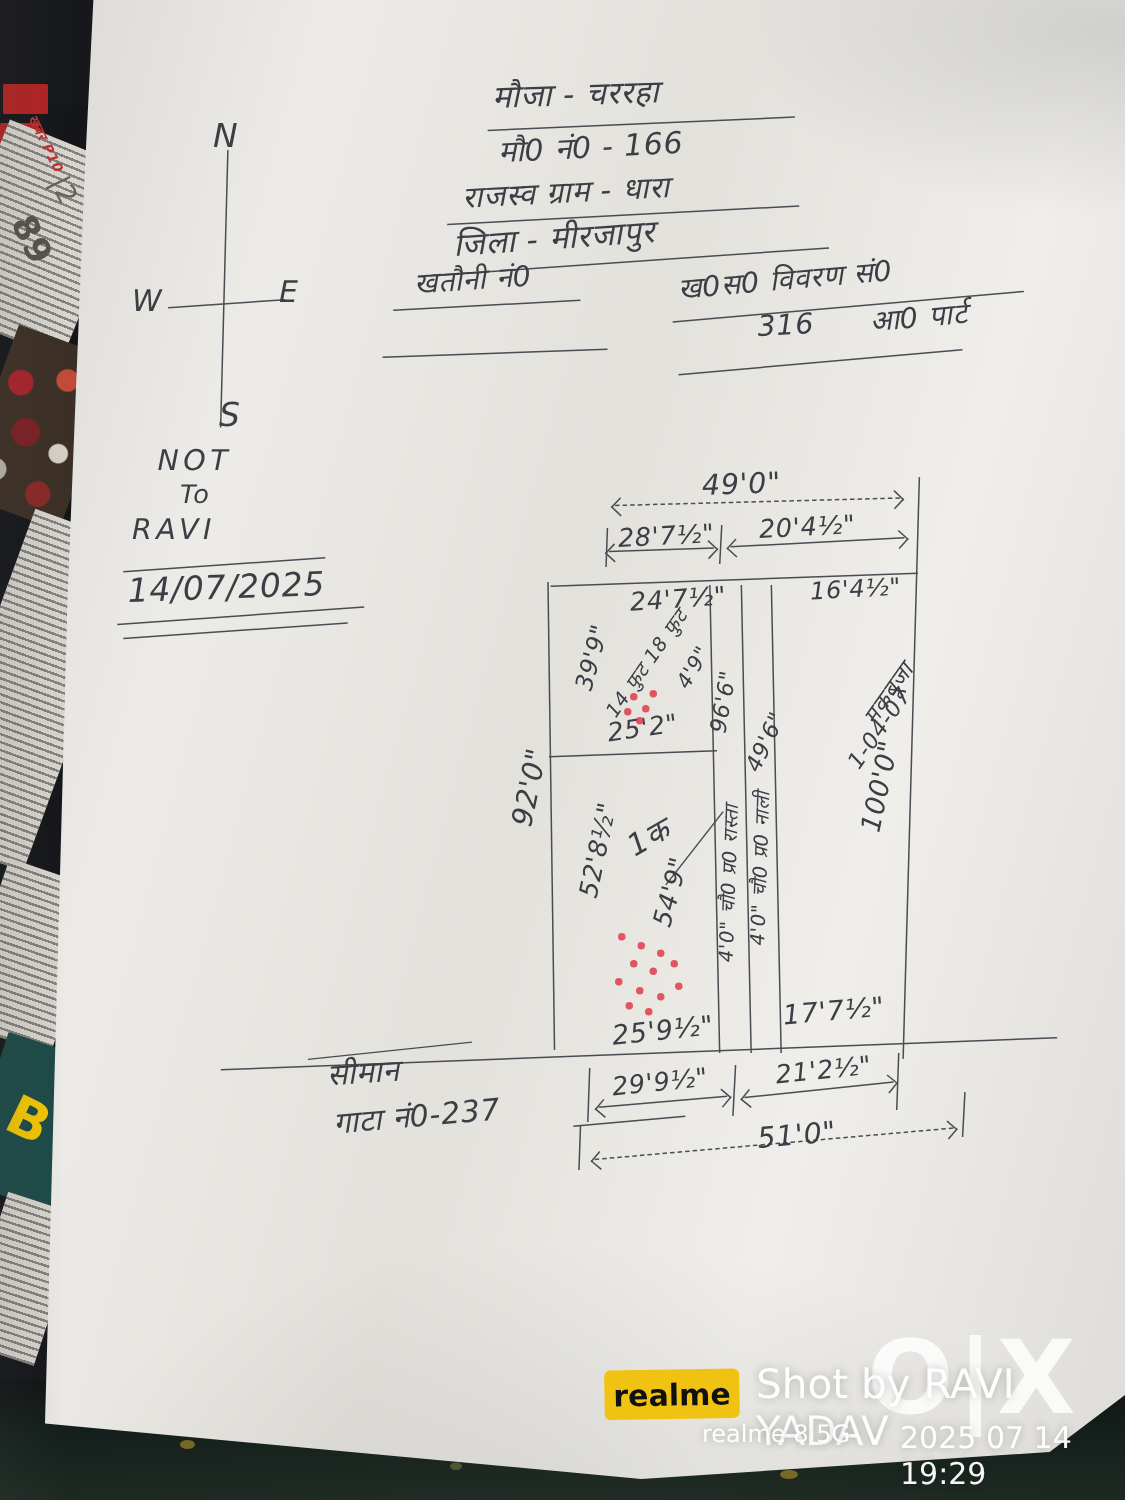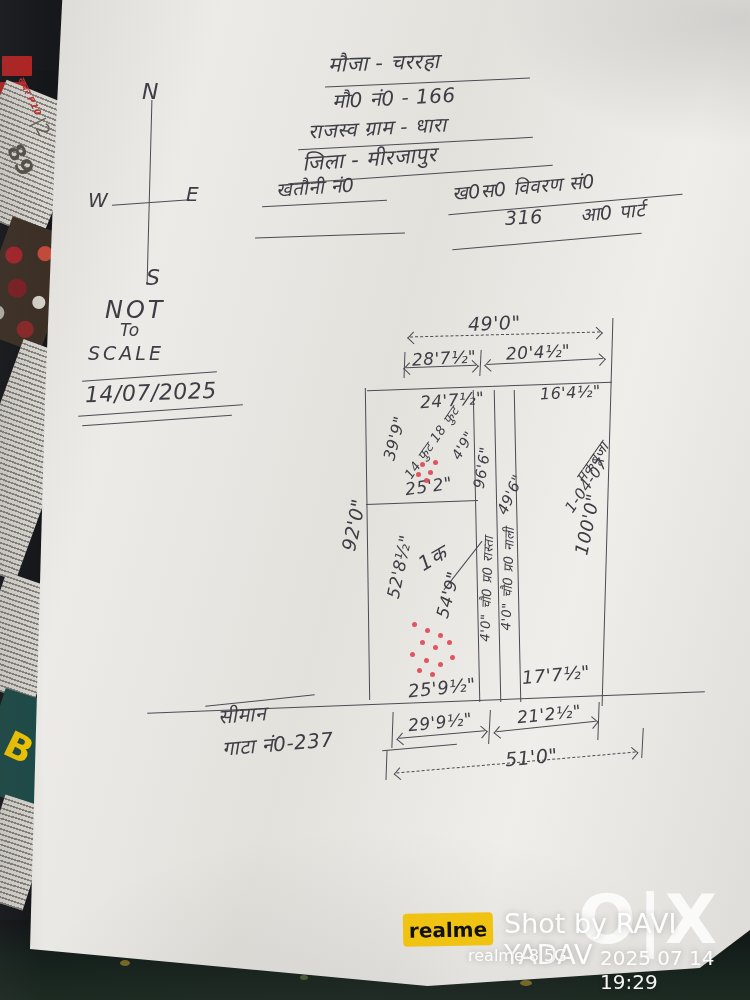--- a/index.html
+++ b/index.html
@@ -100,23 +100,23 @@
   <div class="hw" style="left:580px;top:203px;font-size:19px;transform:rotate(-5deg);">आ0 पार्ट</div>
   <div class="hline" style="left:452px;top:241px;width:190px;transform:rotate(-5deg);"></div>
 
   <div class="vline" style="left:149px;top:100px;height:185px;transform:rotate(1.5deg);"></div>
   <div class="hline" style="left:112px;top:202px;width:78px;transform:rotate(-4deg);"></div>
   <div class="hw" style="left:142px;top:80px;font-size:22px;">N</div>
   <div class="hw" style="left:146px;top:266px;font-size:22px;">S</div>
   <div class="hw" style="left:88px;top:190px;font-size:20px;">W</div>
   <div class="hw" style="left:186px;top:184px;font-size:20px;">E</div>
 
-  <div class="hw" style="left:105px;top:298px;font-size:24px;letter-spacing:3px;text-align:center;">NOT</div>
+  <div class="hw" style="left:105px;top:298px;font-size:19px;letter-spacing:3px;text-align:center;">NOT</div>
   <div class="hw" style="left:120px;top:322px;font-size:17px;">To</div>
-  <div class="hw" style="left:88px;top:344px;font-size:19px;letter-spacing:3px;">SCALE</div>
+  <div class="hw" style="left:88px;top:344px;font-size:19px;letter-spacing:3px;">RAVI</div>
   <div class="hline" style="left:82px;top:376px;width:135px;transform:rotate(-4deg);"></div>
   <div class="hw" style="left:85px;top:381px;font-size:22px;transform:rotate(-2deg);">14/07/2025</div>
   <div class="hline" style="left:78px;top:410px;width:165px;transform:rotate(-4deg);"></div>
   <div class="hline" style="left:82px;top:420px;width:150px;transform:rotate(-4deg);"></div>
 
   <div class="vline" style="left:607px;top:318px;height:388px;transform:rotate(1.6deg);"></div>
   <div class="hline" style="left:367px;top:386px;width:245px;transform:rotate(-2deg);"></div>
   <div class="vline" style="left:367px;top:388px;height:312px;transform:rotate(-0.8deg);"></div>
   <div class="hline" style="left:366px;top:502px;width:112px;transform:rotate(-2deg);"></div>
   <div class="vline" style="left:476px;top:390px;height:312px;transform:rotate(-1.2deg);"></div>

